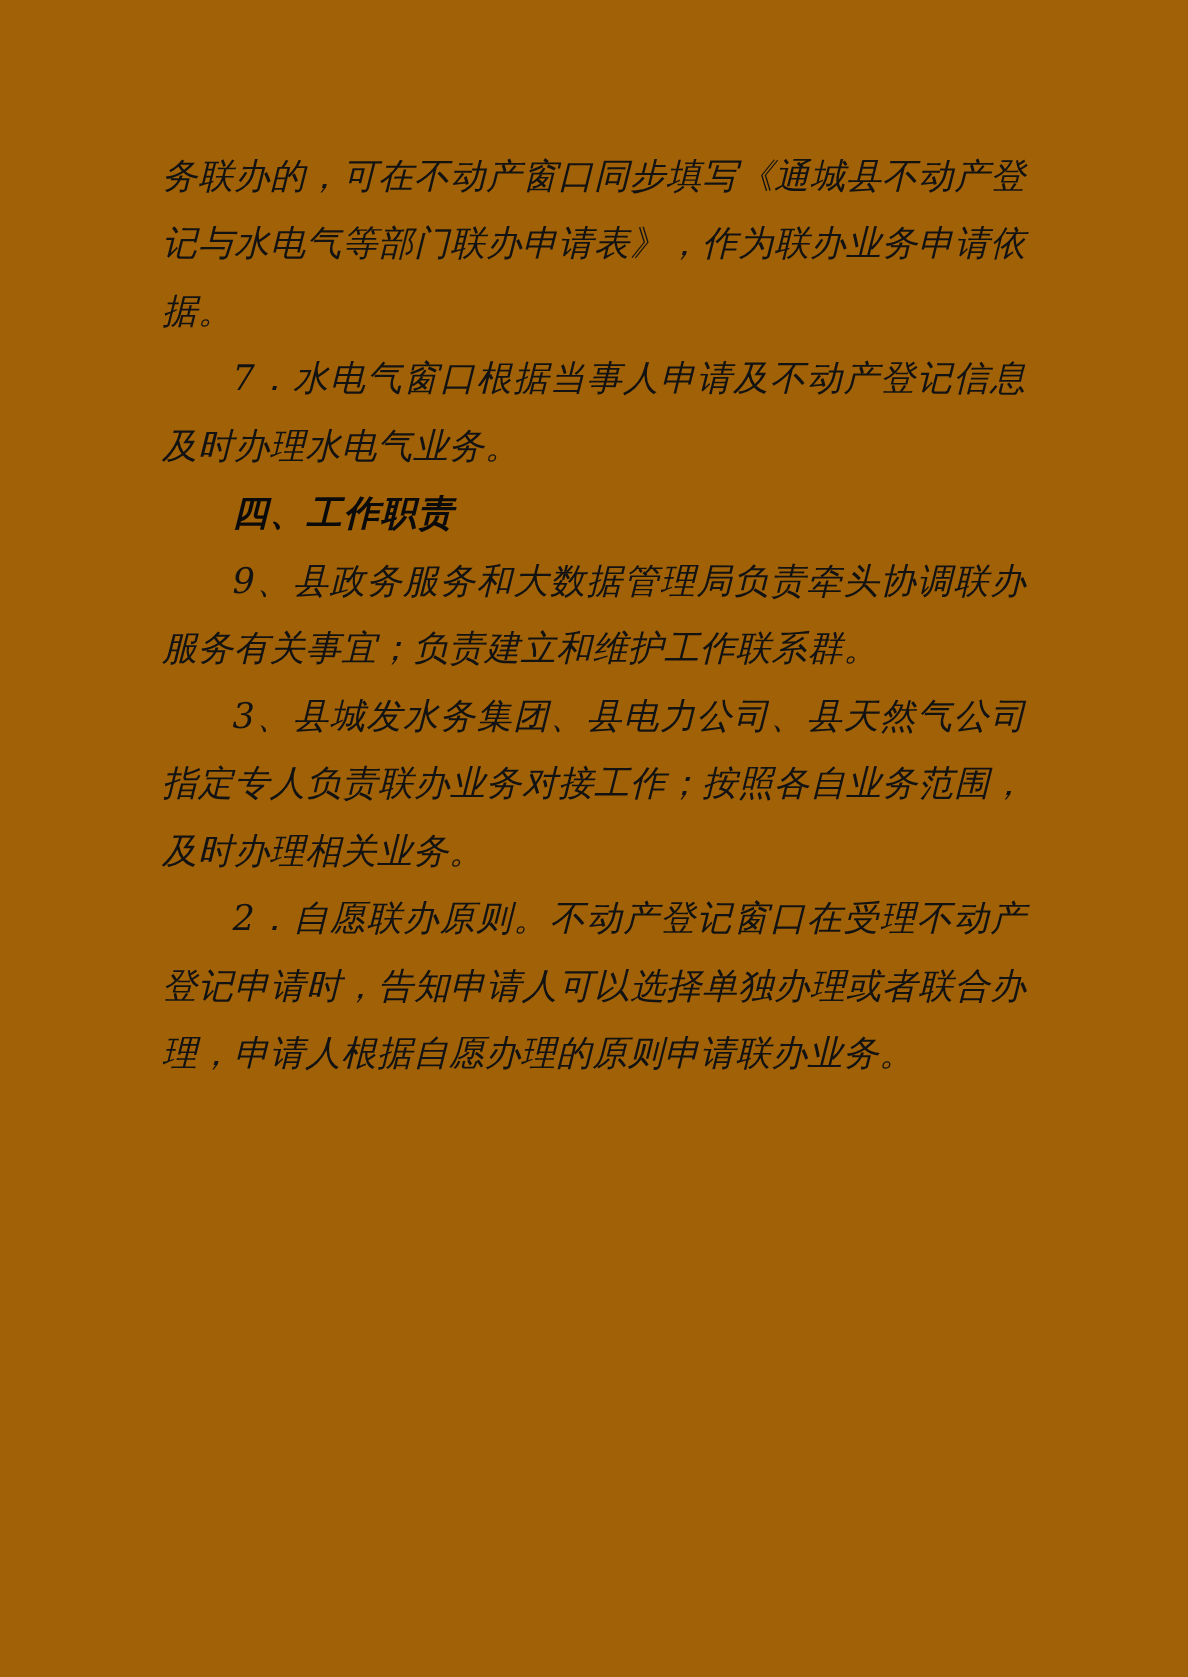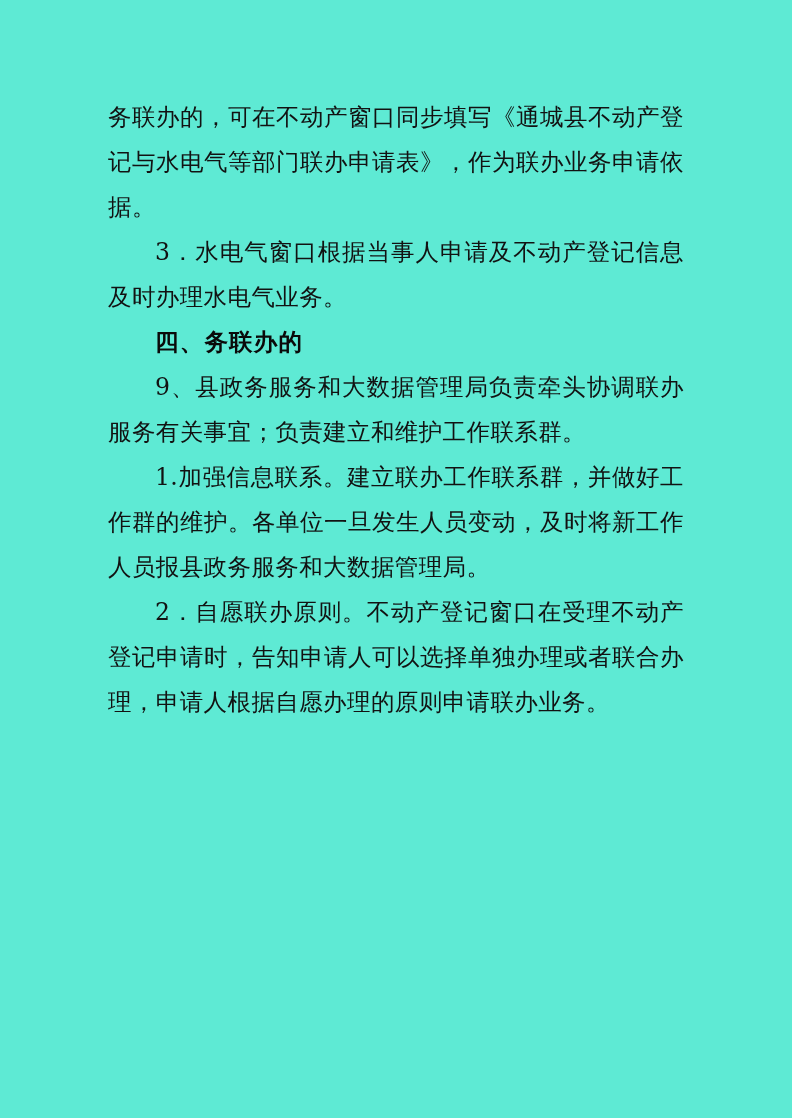--- a/index.html
+++ b/index.html
@@ -4,24 +4,25 @@
 <style>
   html, body {
     margin: 0;
     padding: 0;
     background: #ffffff;
   }
   .page {
     position: relative;
     width: 792px;
     height: 1118px;
-    background: #5eead4;
+    background: #a16207;
     overflow: hidden;
     font-family: "DejaVu Serif", "Liberation Serif", serif;
     color: #0b0b0b;
+    font-style: italic;
   }
   .doc-body {
     position: absolute;
     left: 108px;
     top: 95px;
     width: 576px;
   }
   .para {
     font-size: 23.5px;
     line-height: 45px;
@@ -48,27 +49,27 @@
 </style>
 </head>
 <body>
 
 <div class="page">
   <div class="doc-body">
 
     <p class="para">务联办的，可在不动产窗口同步填写《通城县不动产登记与水电气等部门联办申请表》，作为联办业务申请依据。</p>
 
 
-    <p class="para indent">3．水电气窗口根据当事人申请及不动产登记信息及时办理水电气业务。</p>
+    <p class="para indent">7．水电气窗口根据当事人申请及不动产登记信息及时办理水电气业务。</p>
 
-    <h2 class="heading">四、务联办的</h2>
+    <h2 class="heading">四、工作职责</h2>
 
     <p class="para indent">9、县政务服务和大数据管理局负责牵头协调联办服务有关事宜；负责建立和维护工作联系群。</p>
 
 
+    <p class="para indent">3、县城发水务集团、县电力公司、县天然气公司指定专人负责联办业务对接工作；按照各自业务范围，及时办理相关业务。</p>
 
 
-    <p class="para indent">1.加强信息联系。建立联办工作联系群，并做好工作群的维护。各单位一旦发生人员变动，及时将新工作人员报县政务服务和大数据管理局。</p>
 
     <p class="para indent">2．自愿联办原则。不动产登记窗口在受理不动产登记申请时，告知申请人可以选择单独办理或者联合办理，申请人根据自愿办理的原则申请联办业务。</p>
 
   </div>
 </div>
 
 </body></html>

